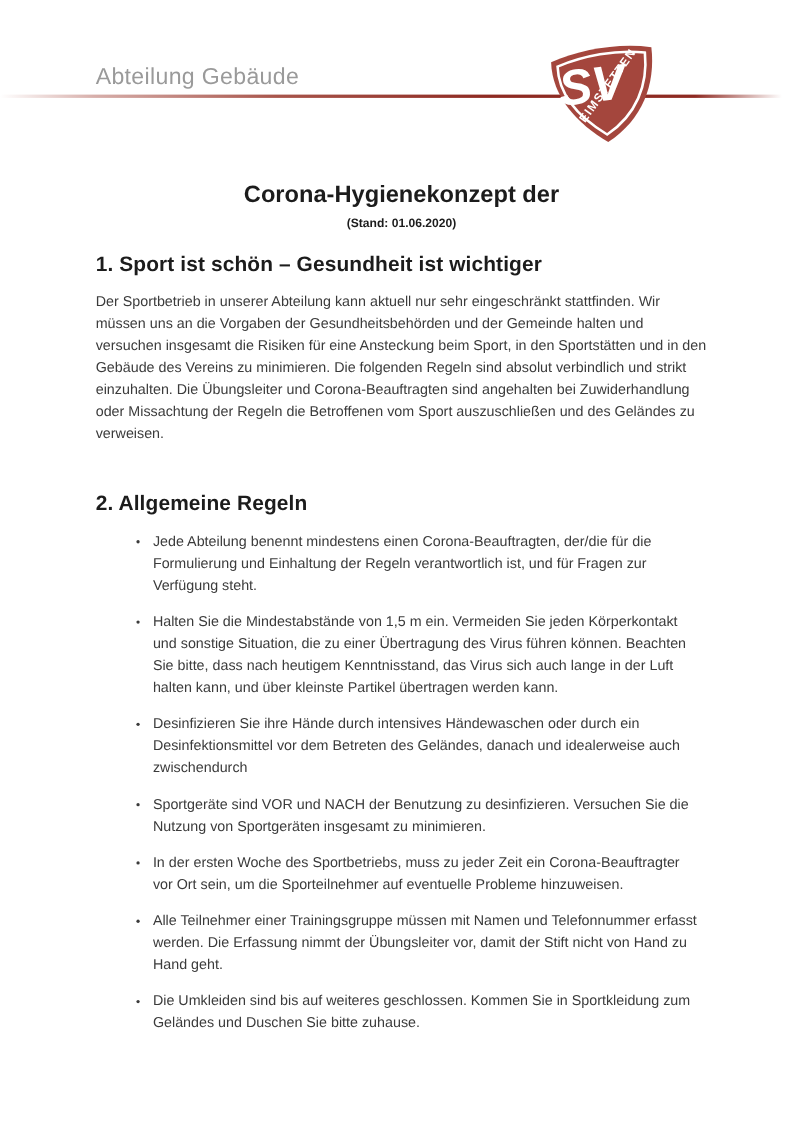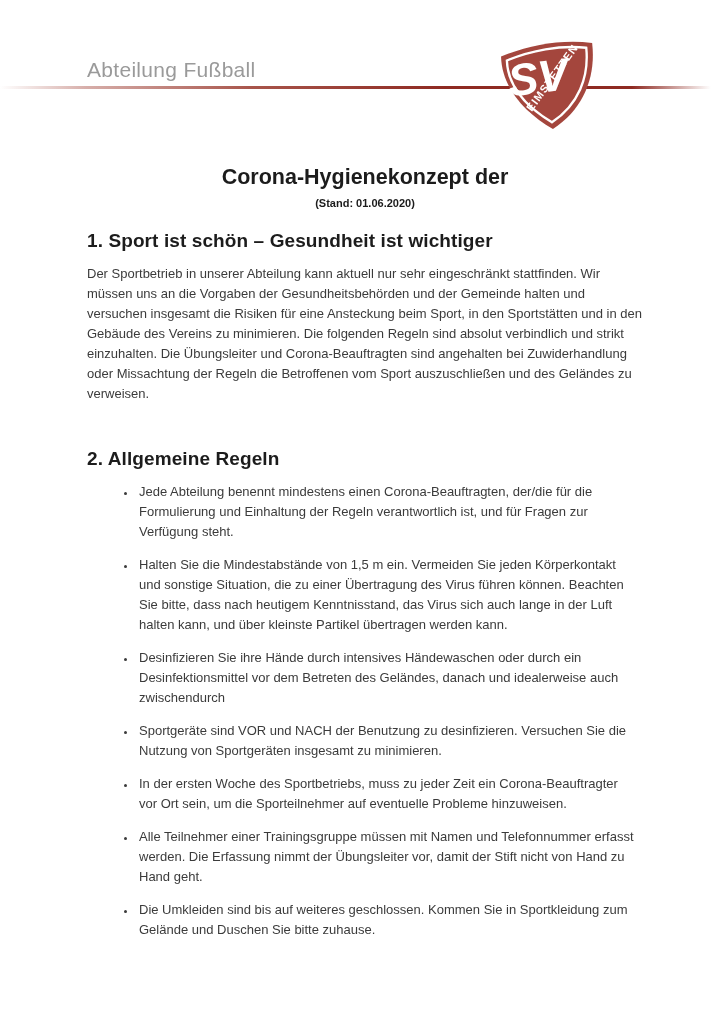--- a/index.html
+++ b/index.html
@@ -105,21 +105,21 @@
   ul.rules li::marker {
     font-size: 11px;
     color: #3b3b3b;
   }
 </style>
 </head>
 <body>
 
 <div class="page">
 
-  <div class="dept-name">Abteilung Fußball</div>
+  <div class="dept-name">Abteilung Gebäude</div>
 
   <div class="header-rule"></div>
 
   <svg class="logo" width="118" height="98" viewBox="0 0 120 100">
     <path d="M10,20 C38,8 72,2 103,6 C107,40 95,73 63,94 C34,77 11,52 10,20 Z" fill="#A4463D"></path>
     <path d="M16,24 C40,14 70,8 97,11 C100,41 89,69 62,87 C37,72 17,51 16,24 Z" fill="none" stroke="#ffffff" stroke-width="2.4"></path>
     <text x="17" y="58" font-size="46" font-weight="bold" font-style="italic" font-family="Liberation Sans, sans-serif" fill="#ffffff" transform="rotate(-7 40 42)">SV</text>
     <text font-size="11" font-weight="bold" letter-spacing="1.2" font-family="Liberation Sans, sans-serif" fill="#ffffff" transform="translate(36,84) rotate(-54)">HEIMSTETTEN</text>
   </svg>
 
@@ -137,18 +137,18 @@
 
     <section class="section-2">
       <h2 class="sec-heading">2. Allgemeine Regeln</h2>
       <ul class="rules">
           <li>Jede Abteilung benennt mindestens einen Corona-Beauftragten, der/die für die Formulierung und Einhaltung der Regeln verantwortlich ist, und für Fragen zur Verfügung steht.</li>
           <li>Halten Sie die Mindestabstände von 1,5 m ein. Vermeiden Sie jeden Körperkontakt und sonstige Situation, die zu einer Übertragung des Virus führen können. Beachten Sie bitte, dass nach heutigem Kenntnisstand, das Virus sich auch lange in der Luft halten kann, und über kleinste Partikel übertragen werden kann.</li>
           <li>Desinfizieren Sie ihre Hände durch intensives Händewaschen oder durch ein Desinfektionsmittel vor dem Betreten des Geländes, danach und idealerweise auch zwischendurch</li>
           <li>Sportgeräte sind VOR und NACH der Benutzung zu desinfizieren. Versuchen Sie die Nutzung von Sportgeräten insgesamt zu minimieren.</li>
           <li>In der ersten Woche des Sportbetriebs, muss zu jeder Zeit ein Corona-Beauftragter vor Ort sein, um die Sporteilnehmer auf eventuelle Probleme hinzuweisen.</li>
           <li>Alle Teilnehmer einer Trainingsgruppe müssen mit Namen und Telefonnummer erfasst werden. Die Erfassung nimmt der Übungsleiter vor, damit der Stift nicht von Hand zu Hand geht.</li>
-          <li>Die Umkleiden sind bis auf weiteres geschlossen. Kommen Sie in Sportkleidung zum Gelände und Duschen Sie bitte zuhause.</li>
+          <li>Die Umkleiden sind bis auf weiteres geschlossen. Kommen Sie in Sportkleidung zum Geländes und Duschen Sie bitte zuhause.</li>
         </ul>
     </section>
 
   </main>
 </div>
 
 </body></html>

